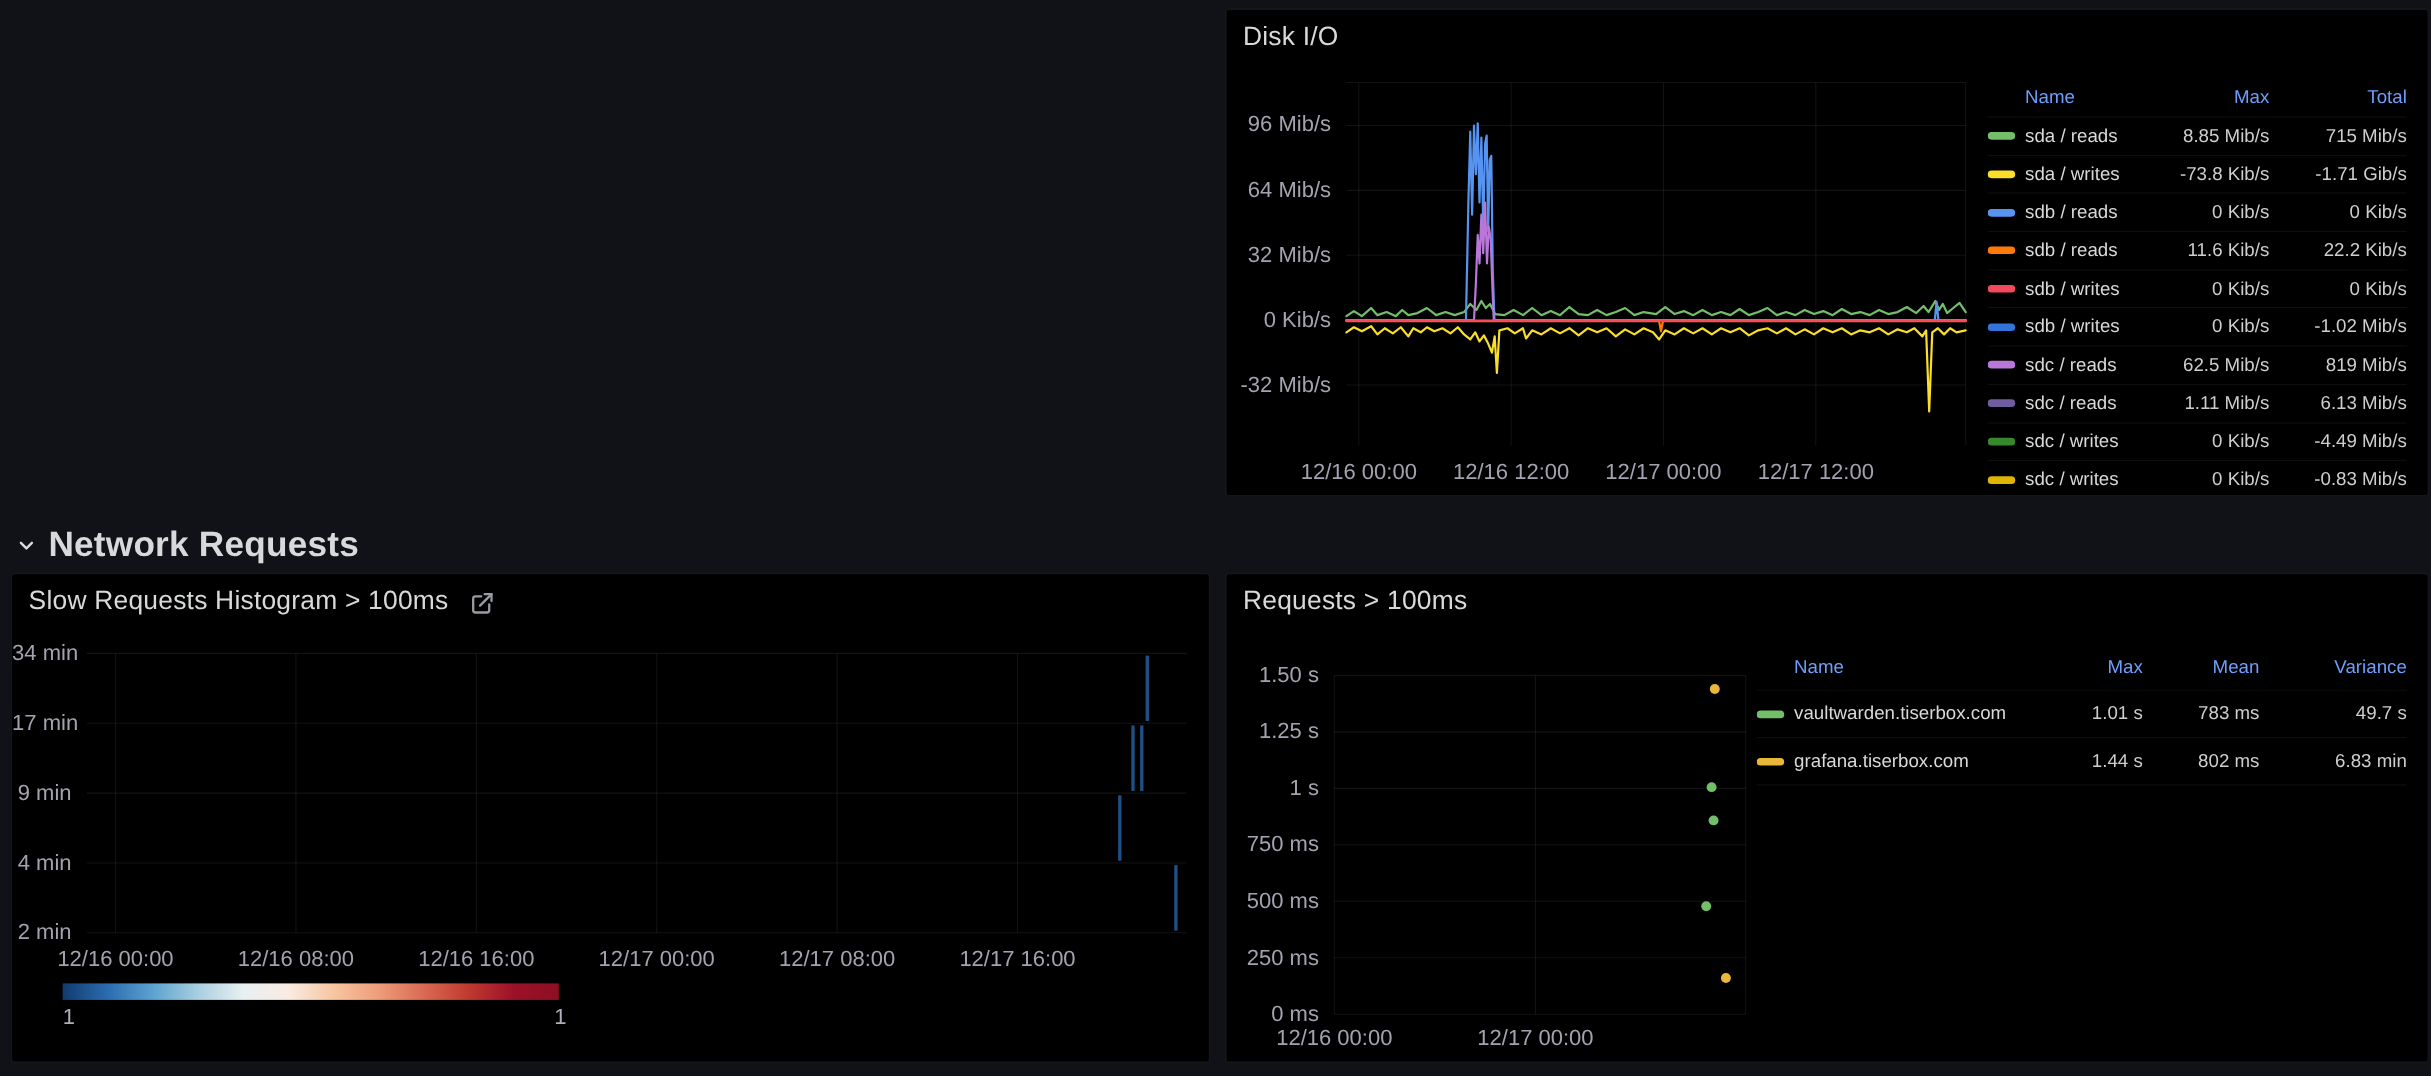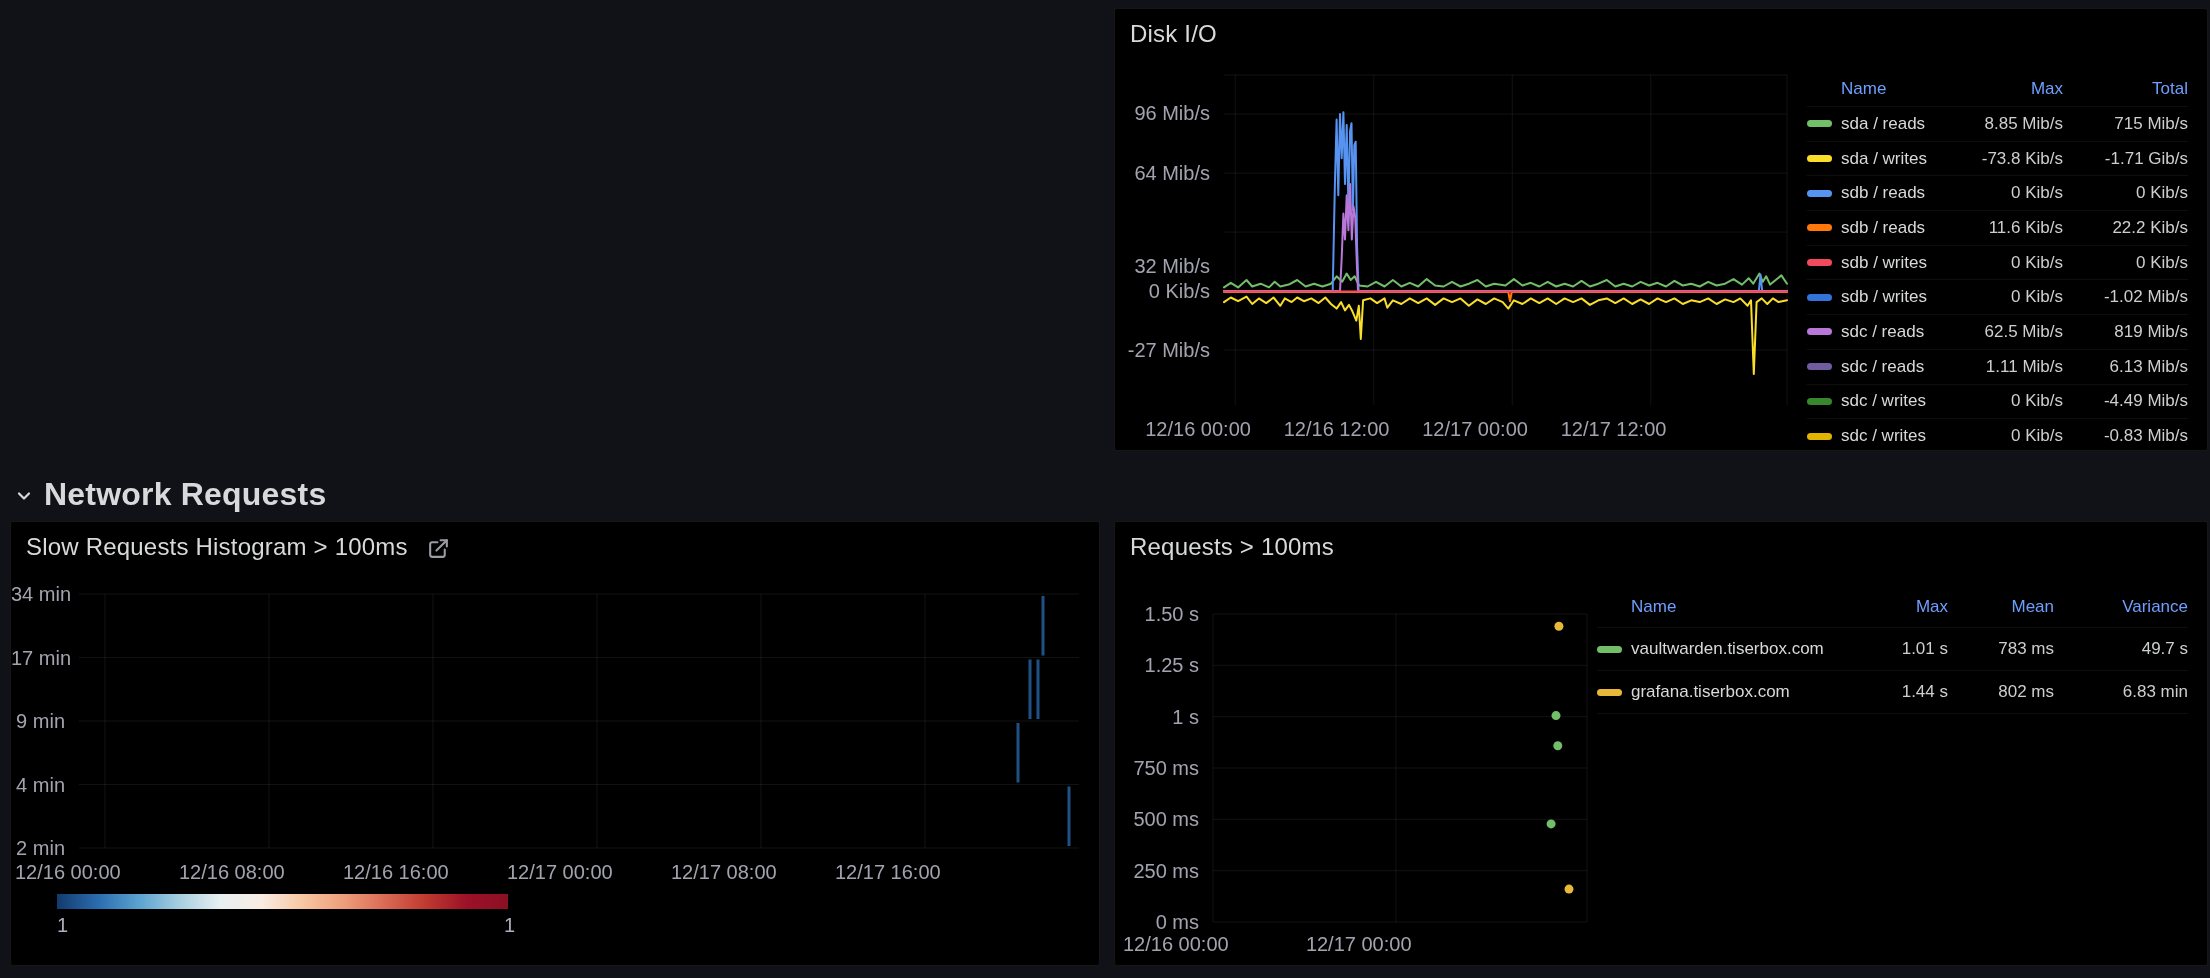--- a/index.html
+++ b/index.html
@@ -32,21 +32,21 @@
   .ext-link-icon { width:25px; height:25px; cursor:pointer; margin-top:2px; }
   .chart { position:absolute; inset:0; z-index:1; }
   .chart svg { position:absolute; left:0; top:0; }
   .tick {
     position:absolute;
     color:rgba(204,204,220,0.80);
     font-size:20px; line-height:24px;
     white-space:nowrap;
   }
   .ytick { text-align:right; }
-  .xtick { text-align:left; width:180px; }
+  .xtick { text-align:center; width:180px; }
   
   .legend { position:absolute; z-index:4; font-size:17px; }
   .lg-row {
     display:grid; align-items:center;
     border-bottom:1px solid rgba(204,204,220,0.07);
   }
   #legend-disk .lg-row { grid-template-columns:1fr 122px 125px; height:34.7px; }
   #legend-disk .lg-row.lg-head { height:36px; }
   #legend-req  .lg-row { grid-template-columns:1fr 110px 106px 134px; height:43px; }
   #legend-req  .lg-row.lg-head { height:42px; }
@@ -96,23 +96,23 @@
         <line x1="535.754" y1="66" x2="535.754" y2="396" stroke="rgba(204,204,220,0.09)" stroke-width="1"></line>
         <path d="M109.0 278.4 L115.8 273.8 L123.1 278.4 L131.5 271.0 L137.2 277.5 L145.6 274.7 L154.0 278.4 L159.7 272.8 L165.3 277.5 L173.7 275.6 L182.2 271.0 L190.6 277.5 L199.1 274.7 L207.5 277.5 L216.0 274.7 L221.6 267.3 L227.2 272.8 L231.7 264.6 L235.7 271.0 L239.6 267.3 L244.1 276.5 L252.6 277.5 L261.0 272.8 L269.5 277.5 L277.9 271.0 L286.3 277.5 L294.8 273.8 L303.2 277.5 L311.7 270.1 L320.1 276.5 L328.6 277.5 L337.0 272.8 L345.5 277.5 L353.9 274.7 L362.4 271.0 L370.8 277.5 L379.2 274.7 L390.5 276.5 L398.9 270.1 L407.4 276.5 L415.8 273.8 L424.3 277.5 L432.7 272.8 L441.2 277.5 L449.6 274.7 L458.1 277.5 L466.5 271.9 L474.9 277.5 L483.4 274.7 L491.8 271.0 L500.3 277.5 L508.7 274.7 L517.2 277.5 L525.6 272.8 L534.1 276.5 L542.5 273.8 L551.0 277.5 L559.4 271.9 L567.8 276.5 L576.3 274.7 L584.7 277.5 L593.2 272.8 L601.6 276.5 L610.1 274.7 L618.5 270.1 L627.0 275.6 L633.7 269.2 L638.2 274.7 L644.4 264.6 L647.8 272.8 L651.2 267.3 L655.1 275.6 L660.7 271.0 L666.4 266.4 L672.0 274.7" fill="none" stroke="#73BF69" stroke-width="2" stroke-linejoin="round" stroke-linecap="round"></path>
         <path d="M109.0 293.1 L115.8 288.5 L123.1 292.2 L131.5 287.6 L137.2 295.0 L143.9 289.4 L151.2 294.1 L158.5 288.5 L165.3 296.8 L169.8 289.4 L176.6 293.1 L182.2 288.5 L188.9 292.2 L196.3 289.4 L203.6 294.1 L210.3 288.5 L216.0 295.0 L221.6 299.6 L226.1 293.1 L230.0 301.4 L234.0 295.9 L237.4 302.3 L241.3 311.6 L243.8 296.8 L245.8 330.0 L248.1 291.3 L255.4 289.4 L262.1 294.1 L269.5 289.4 L272.3 298.7 L277.9 291.3 L286.3 295.0 L294.8 289.4 L303.2 294.1 L311.7 289.4 L320.1 295.9 L328.6 289.4 L337.0 293.1 L345.5 289.4 L353.9 296.8 L362.4 290.4 L370.8 295.0 L379.2 289.4 L387.7 293.1 L393.3 299.6 L398.9 291.3 L407.4 295.0 L415.8 289.4 L424.3 294.1 L432.7 289.4 L441.2 295.0 L449.6 289.4 L458.1 293.1 L466.5 289.4 L474.9 295.9 L483.4 291.3 L491.8 289.4 L500.3 294.1 L508.7 289.4 L517.2 295.0 L525.6 290.4 L534.1 295.0 L542.5 289.4 L551.0 293.1 L559.4 289.4 L567.8 295.0 L576.3 291.3 L584.7 293.1 L593.2 289.4 L601.6 295.0 L610.1 290.4 L618.5 293.1 L625.3 289.4 L632.6 296.8 L636.0 291.3 L638.8 365.0 L641.6 293.1 L646.7 289.4 L652.3 295.0 L657.9 289.4 L663.6 293.1 L672.0 291.3" fill="none" stroke="#FADE2A" stroke-width="2" stroke-linejoin="round" stroke-linecap="round"></path>
         <path d="M109.0 282.1 L217.7 282.1 L219.9 175.1 L221.6 110.6 L223.3 186.2 L225.0 105.1 L226.7 149.3 L228.4 103.2 L230.0 175.1 L231.7 116.1 L233.4 197.3 L235.1 121.7 L236.5 114.3 L237.9 200.9 L239.3 136.4 L240.7 132.7 L242.1 237.8 L243.6 282.1 L643.9 282.1 L645.5 265.5 L647.2 282.1 L672.0 282.1" fill="none" stroke="#5794F2" stroke-width="2" stroke-linejoin="round" stroke-linecap="round"></path>
         <path d="M109.0 282.1 L225.0 282.1 L226.7 248.9 L228.4 204.6 L230.0 230.4 L231.7 186.2 L233.4 221.2 L235.1 175.1 L236.8 230.4 L238.5 197.3 L240.2 208.3 L241.9 256.3 L243.0 282.1 L672.0 282.1" fill="none" stroke="#B877D9" stroke-width="2" stroke-linejoin="round" stroke-linecap="round"></path>
         <path d="M109.0 283.0 L393.3 283.0 L395.0 292.2 L396.7 283.0 L672.0 283.0" fill="none" stroke="#FF780A" stroke-width="2" stroke-linejoin="round" stroke-linecap="round"></path>
         <path d="M109.0 282.4 L672.0 282.4" fill="none" stroke="#F2495C" stroke-width="2" stroke-linejoin="round" stroke-linecap="round"></path>
       </svg>
       <div class="tick ytick" style="left: 0px; width: 95px; top: 92px;">96 Mib/s</div>
       <div class="tick ytick" style="left: 0px; width: 95px; top: 152.078px;">64 Mib/s</div>
-      <div class="tick ytick" style="left: 0px; width: 95px; top: 211.073px; margin-top: 34px;">32 Mib/s</div>
+      <div class="tick ytick" style="left: 0px; width: 95px; top: 211.073px;">32 Mib/s</div>
       <div class="tick ytick" style="left: 0px; width: 95px; top: 270.067px;">0 Kib/s</div>
-      <div class="tick ytick" style="left: 0px; width: 95px; top: 329.061px;">-27 Mib/s</div>
+      <div class="tick ytick" style="left: 0px; width: 95px; top: 329.061px;">-32 Mib/s</div>
       <div class="tick xtick" style="left: 30.26px; top: 408px;">12/16 00:00</div>
       <div class="tick xtick" style="left: 168.758px; top: 408px;">12/16 12:00</div>
       <div class="tick xtick" style="left: 307.256px; top: 408px;">12/17 00:00</div>
       <div class="tick xtick" style="left: 445.754px; top: 408px;">12/17 12:00</div>
     </div>
   <div class="legend" id="legend-disk" style="left:692px; top:62px; width:381px;">
       <div class="lg-row lg-head">
         <div class="lg-cell c0">Name</div>
         <div class="lg-cell c1">Max</div>
         <div class="lg-cell c2">Total</div>

